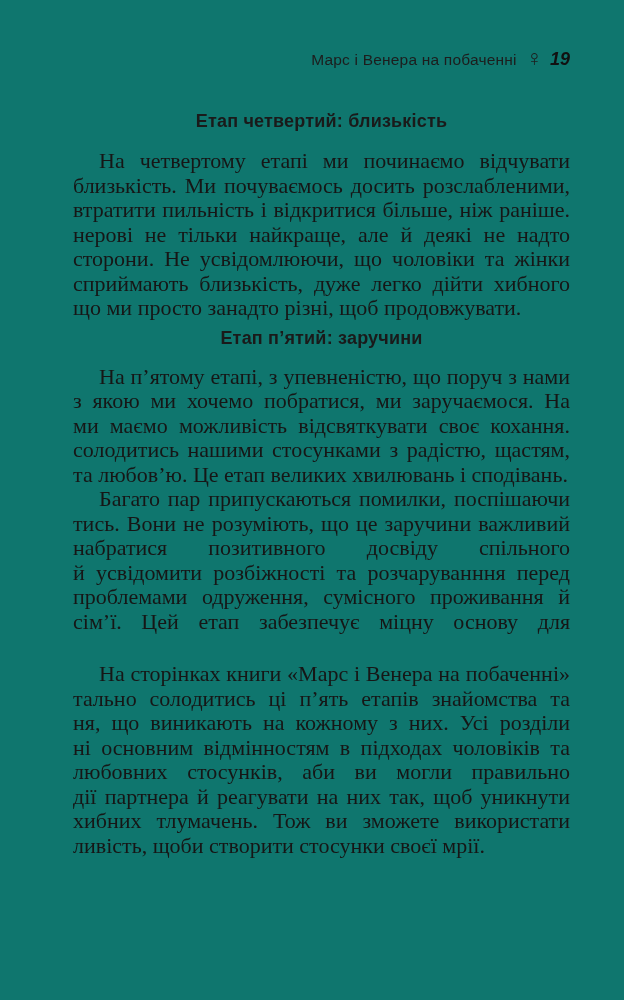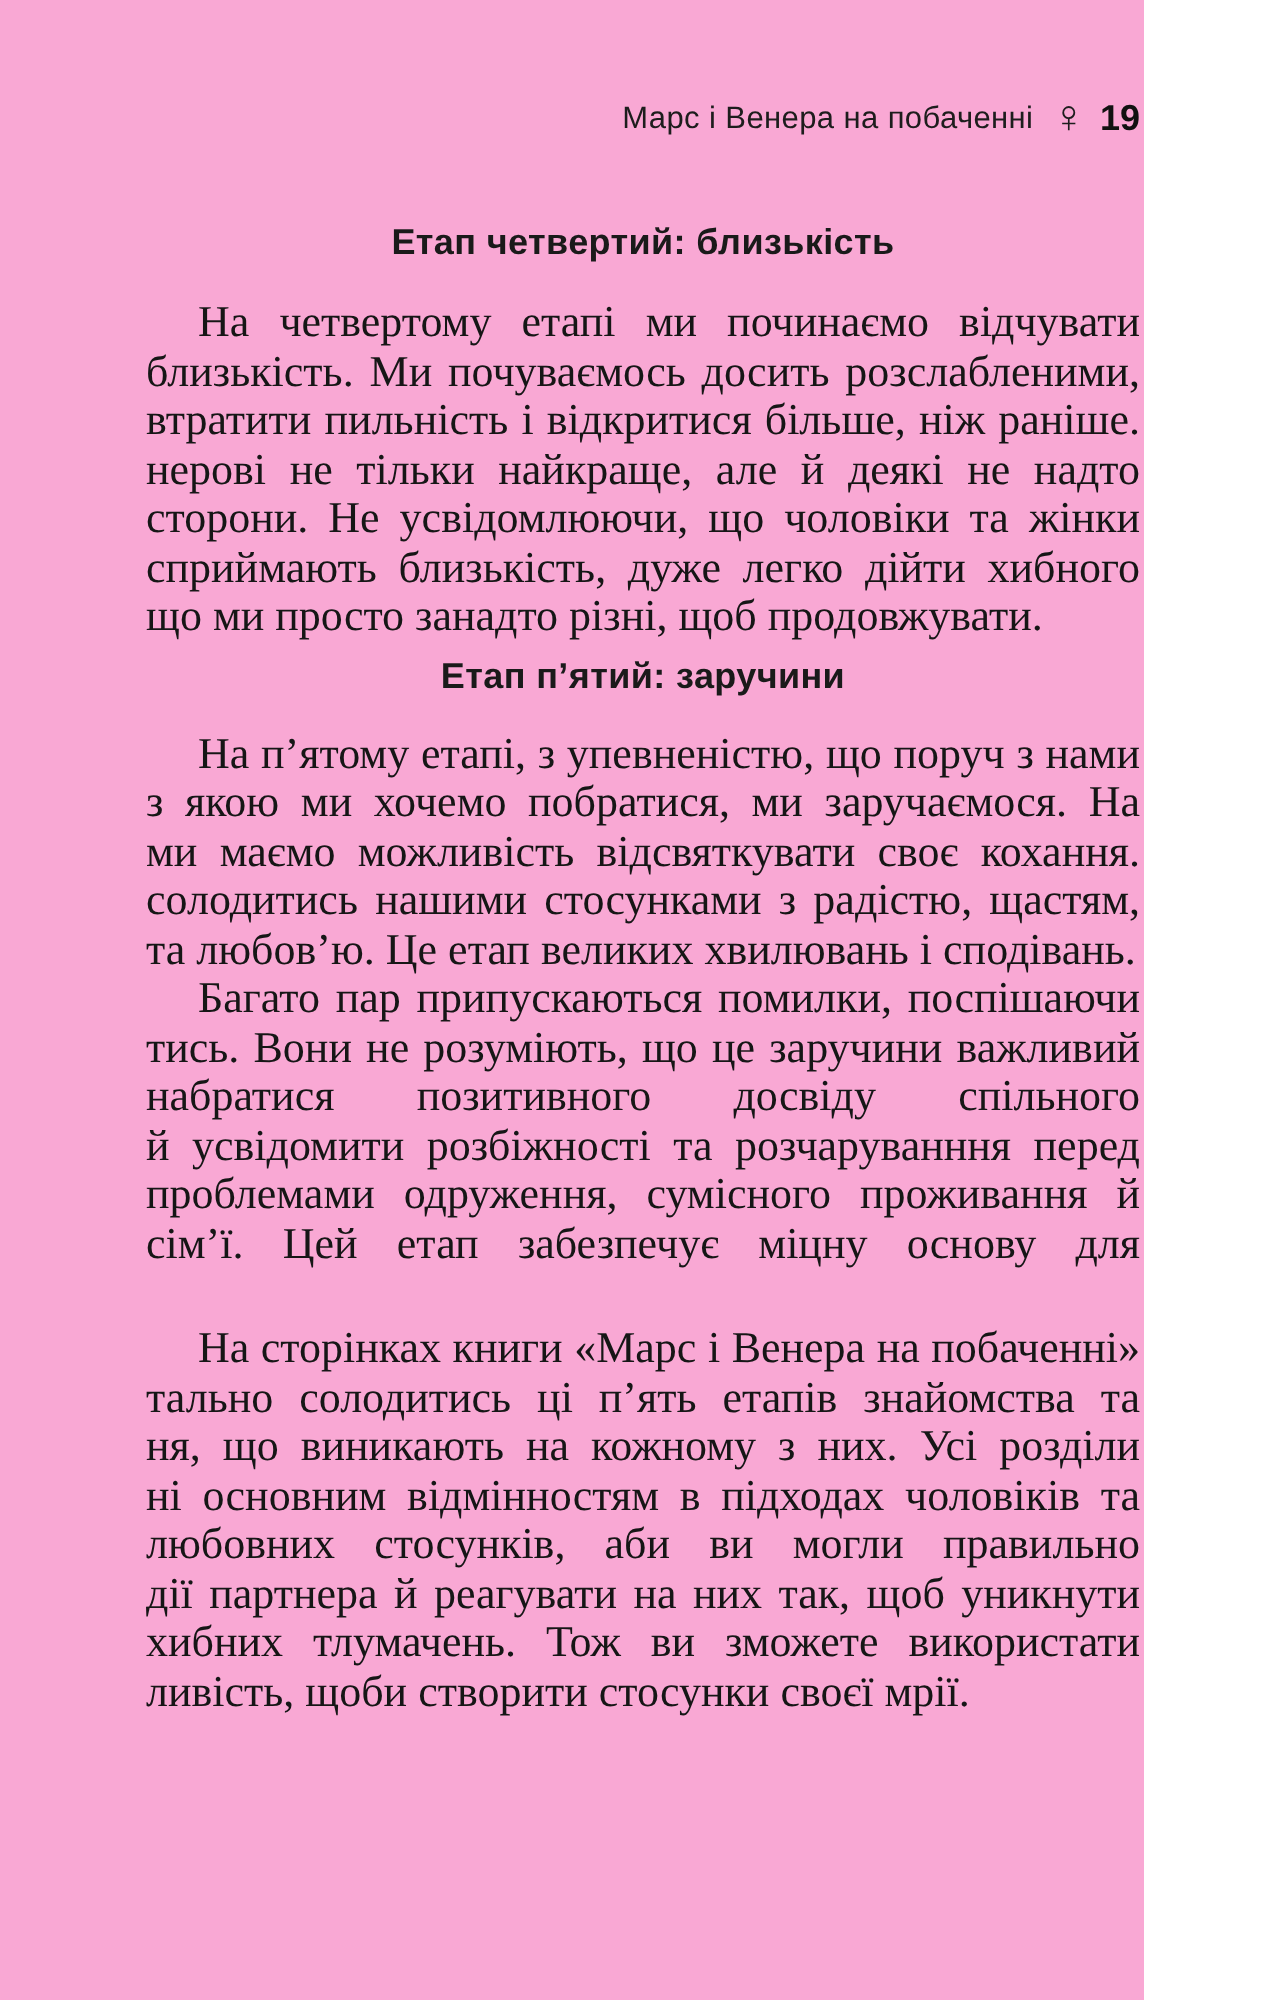--- a/index.html
+++ b/index.html
@@ -2,23 +2,23 @@
 <html lang="uk"><head>
 <meta charset="utf-8">
 <style>
   html, body {
     margin: 0;
     padding: 0;
     background: #ffffff;
   }
   .page {
     position: relative;
-    width: 572px;
+    width: 624px;
     height: 1000px;
-    background: #f9a8d4;
+    background: #0f766e;
     color: #161616;
     overflow: hidden;
     font-family: "Liberation Serif", serif;
   }
   .content {
     position: absolute;
     left: 73px;
     top: 0;
     width: 497px;
   }
@@ -42,20 +42,21 @@
     margin-left: 9px;
     font-weight: 400;
     color: #1d1d1d;
     transform: translateY(-1px);
   }
   .page-num {
     font-size: 18px;
     font-weight: 700;
     margin-left: 7px;
     color: #111111;
+    font-style: italic;
   }
 
   
   .section-heading {
     font-family: "Liberation Sans", sans-serif;
     font-size: 18px;
     font-weight: 600;
     letter-spacing: 0.2px;
     text-align: center;
     color: #1a1a1a;

